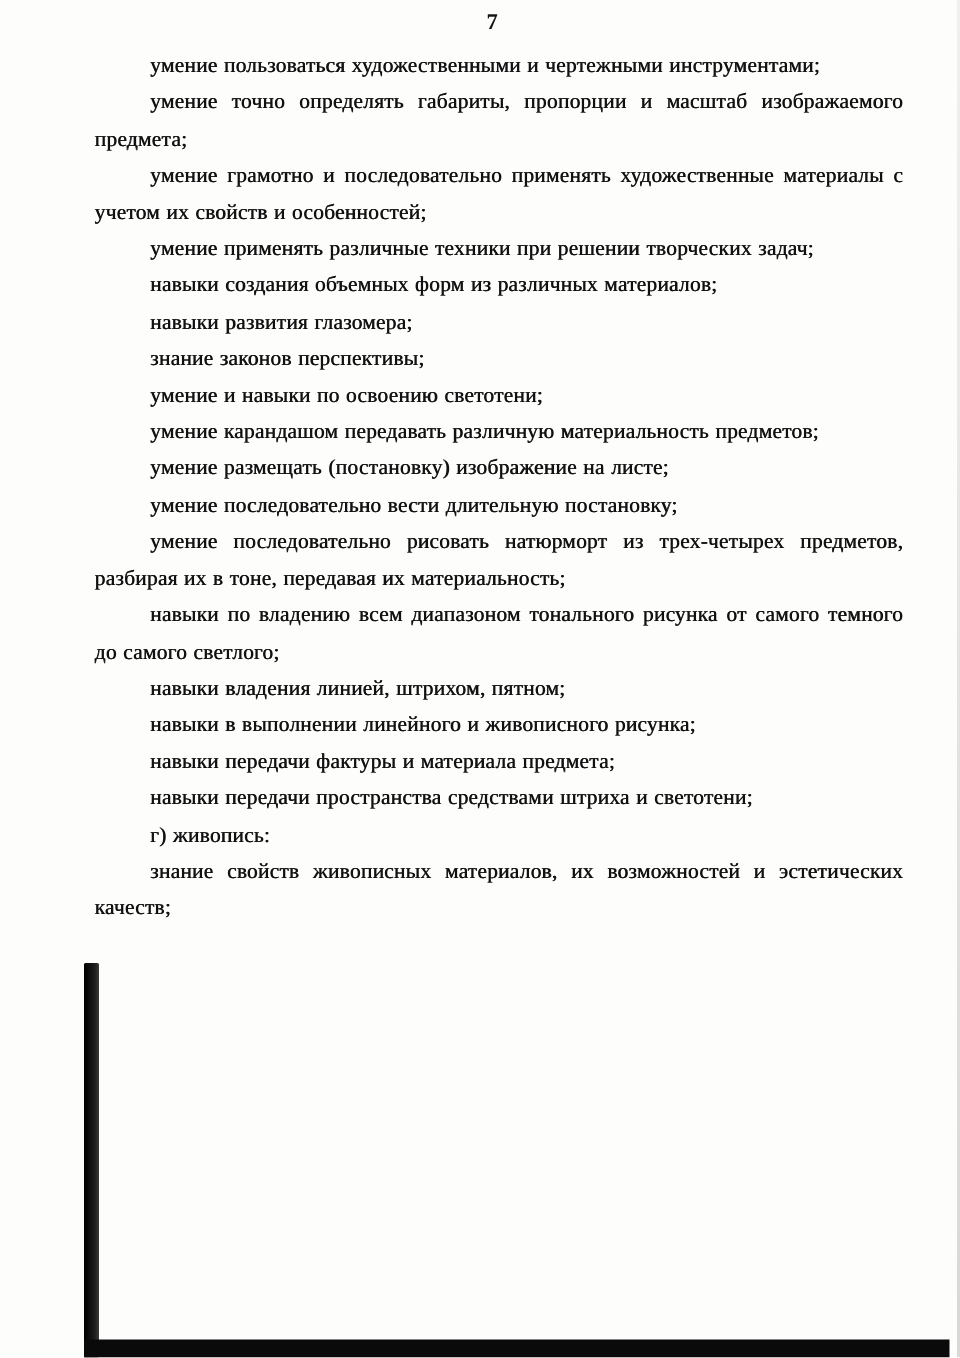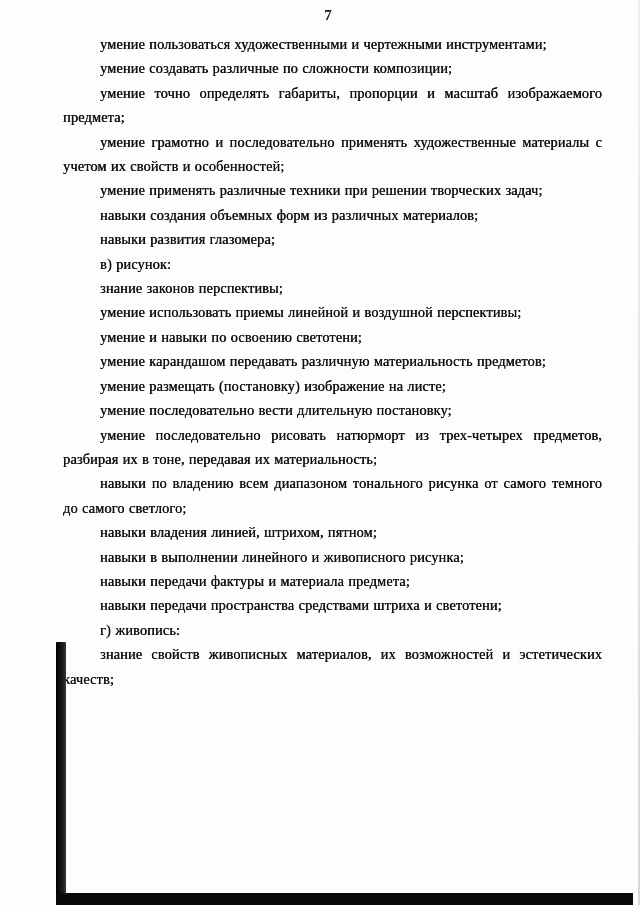--- a/index.html
+++ b/index.html
@@ -73,29 +73,26 @@
 </style>
 </head>
 <body>
 
 <div class="page">
 
   <div class="page-number">7</div>
 
   <div class="text-block">
     <p>умение пользоваться художественными и чертежными инструментами;</p>
-    <p>умение создавать различные по сложности композиции;</p>
     <p>умение точно определять габариты, пропорции и масштаб изображаемого предмета;</p>
     <p>умение грамотно и последовательно применять художественные материалы с учетом их свойств и особенностей;</p>
     <p>умение применять различные техники при решении творческих задач;</p>
     <p>навыки создания объемных форм из различных материалов;</p>
     <p>навыки развития глазомера;</p>
-    <p>в) рисунок:</p>
     <p>знание законов перспективы;</p>
-    <p>умение использовать приемы линейной и воздушной перспективы;</p>
     <p>умение и навыки по освоению светотени;</p>
     <p>умение карандашом передавать различную материальность предметов;</p>
     <p>умение размещать (постановку) изображение на листе;</p>
     <p>умение последовательно вести длительную постановку;</p>
     <p>умение последовательно рисовать натюрморт из трех-четырех предметов, разбирая их в тоне, передавая их материальность;</p>
     <p>навыки по владению всем диапазоном тонального рисунка от самого темного до самого светлого;</p>
     <p>навыки владения линией, штрихом, пятном;</p>
     <p>навыки в выполнении линейного и живописного рисунка;</p>
     <p>навыки передачи фактуры и материала предмета;</p>
     <p>навыки передачи пространства средствами штриха и светотени;</p>

